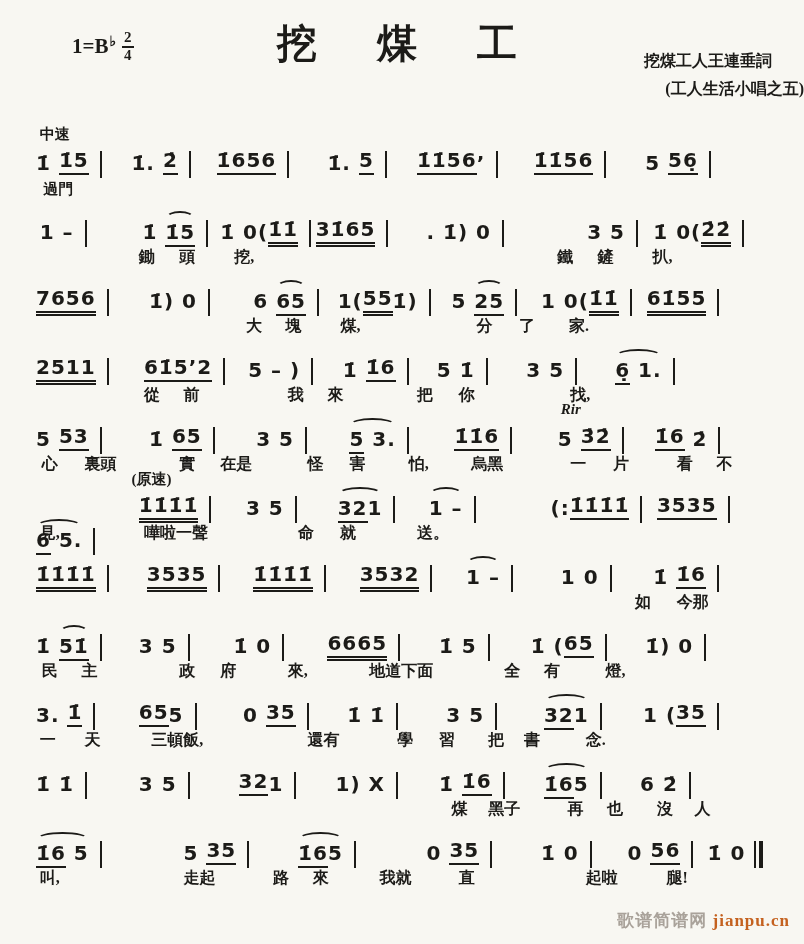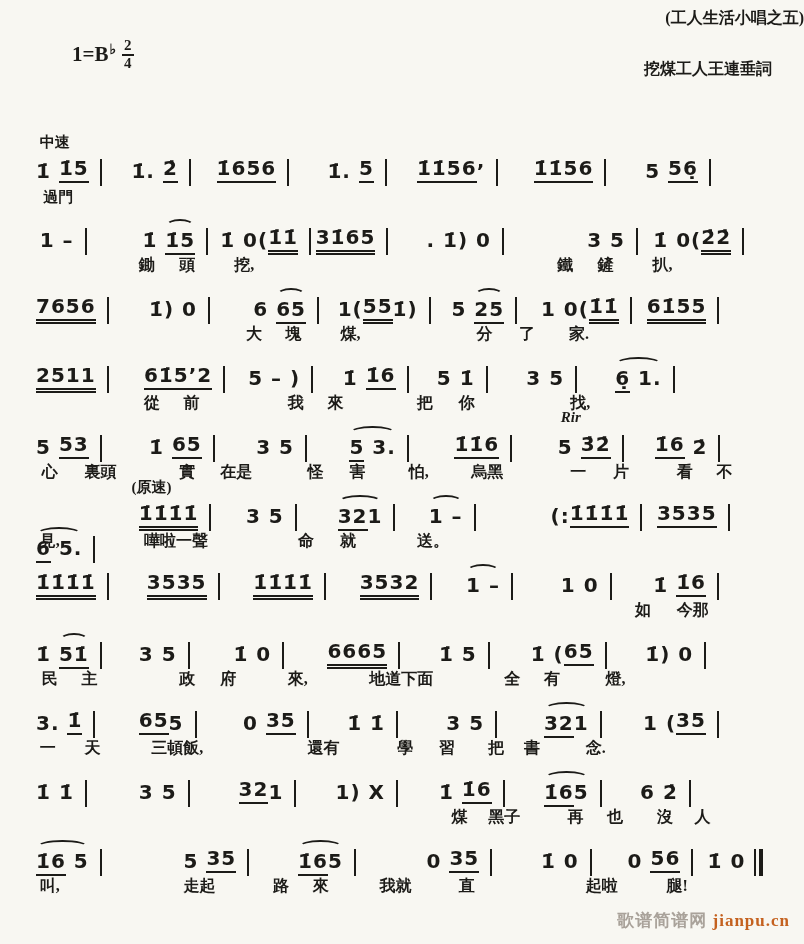--- a/index.html
+++ b/index.html
@@ -76,20 +76,21 @@
 
 <div class="header">
   <div class="keysig">
     <span>1=B</span>
       <sup>♭</sup>
     <span class="meter">
       <span class="num">2</span>
       <span class="den">4</span>
     </span>
   </div>
+  <div class="title">挖　煤　工</div>
   <div class="series">(工人生活小唱之五)</div>
   <div class="credits">
     <div>挖煤工人王連垂詞</div>
   </div>
 </div>
 
 <div class="score">
     <div class="line">
       <span class="lbl above" style="left: 0.5%;">中速</span>
       <span class="lbl below" style="left: 1%;">過門</span>

